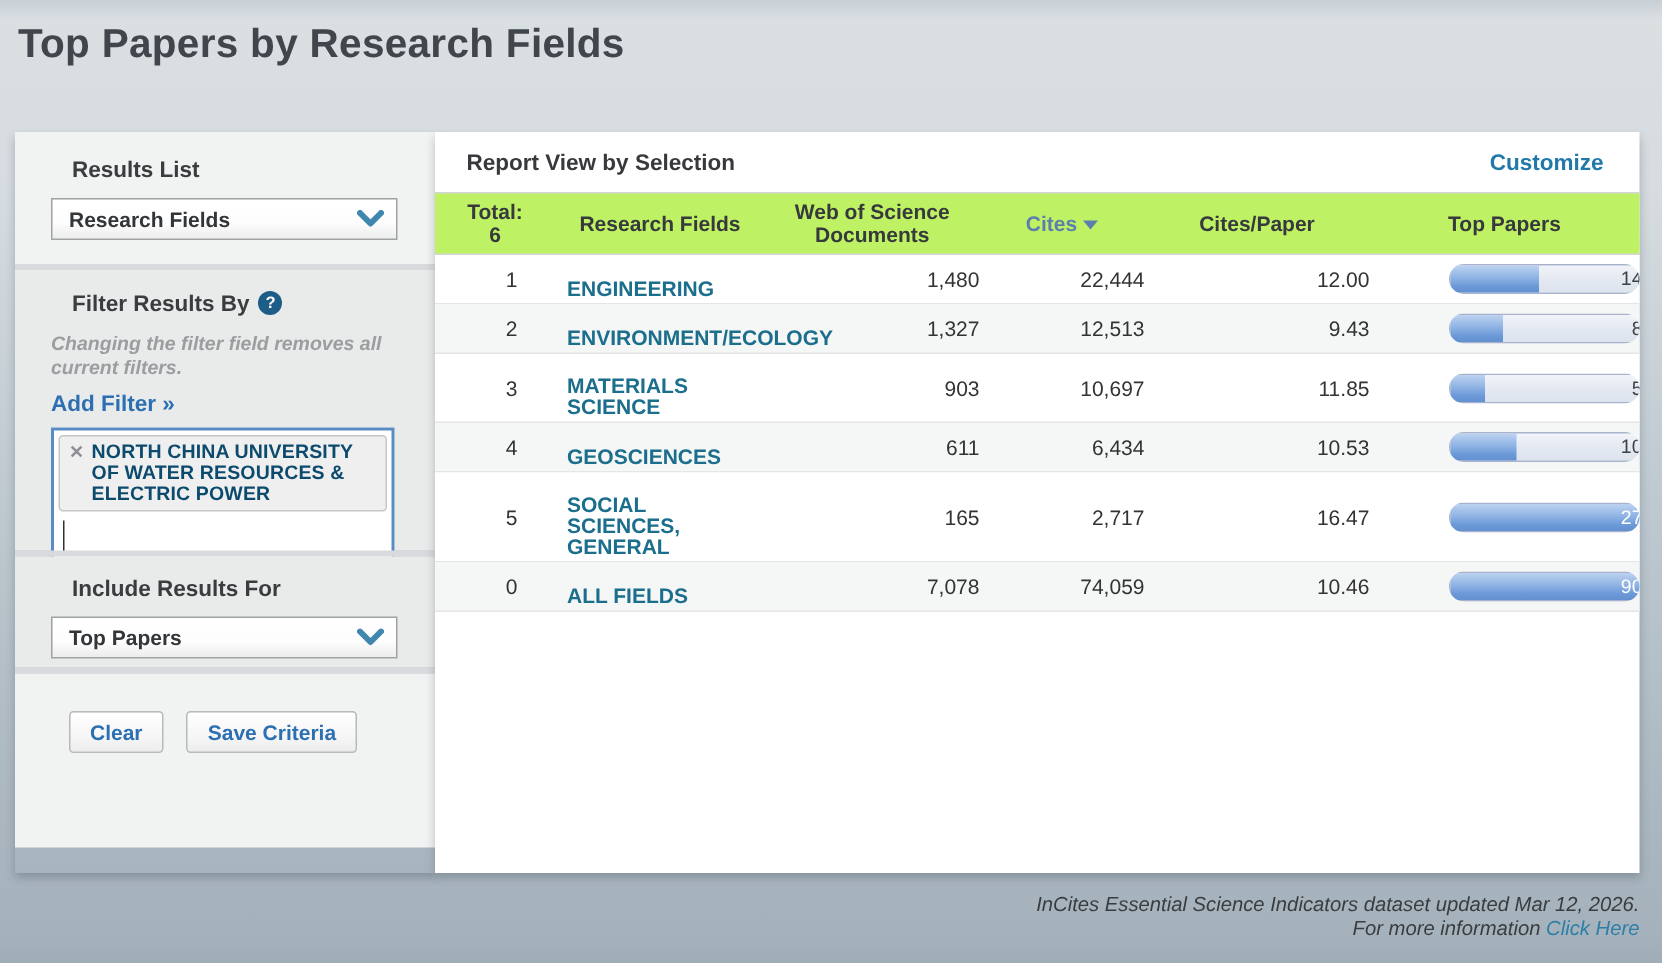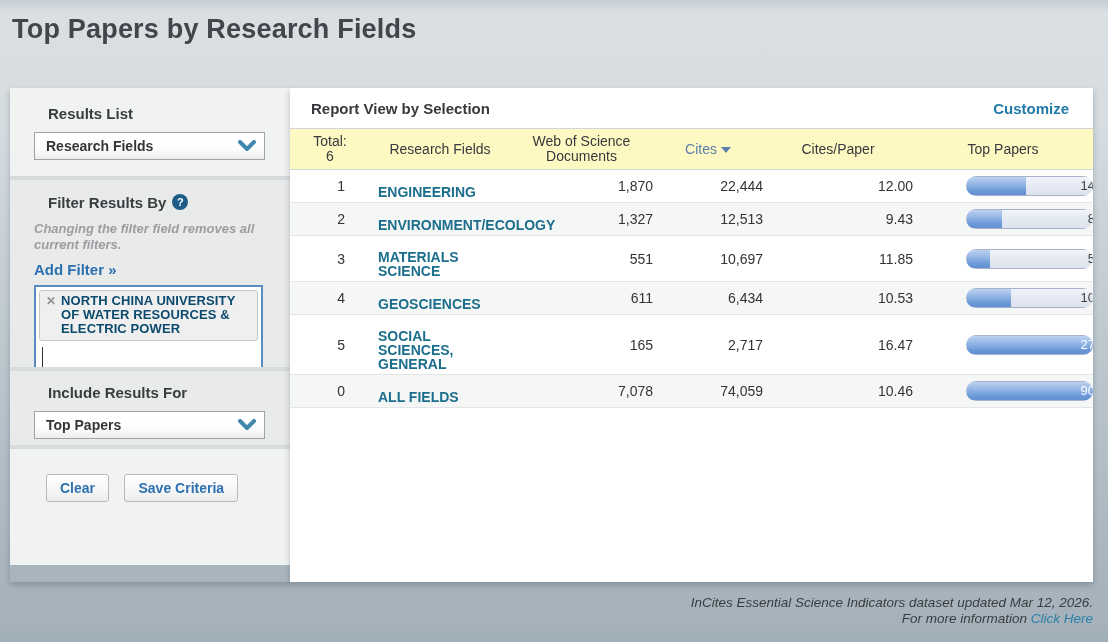--- a/index.html
+++ b/index.html
@@ -45,22 +45,22 @@
     border:1px solid #b7babc; border-radius:3px; color:#2c70b2; font-weight:bold; font-size:14px;
     padding:0 13px; line-height:26px; cursor:pointer; margin-right:11px; }
 
   
   .main-panel{ position:absolute; left:290px; top:88px; width:803px; height:494px; background:#ffffff;
     box-shadow:0 3px 6px rgba(40,55,70,.28); }
   .panel-header{ height:40px; display:flex; align-items:center; justify-content:space-between; padding:0 24px 0 21px;gap:44px; }
   .panel-title{ font-size:15px; font-weight:bold; color:#37393c; }
   .customize-link{ font-size:15px; font-weight:bold; color:#2079a8; text-decoration:none; }
 
-  .thead{ display:flex; align-items:center; background:#fef9c3; border-top:1px solid #d4d5d6; border-bottom:1px solid #d4d5d6;
-    height:42px; font-size:14px; font-weight:normal; color:#37393c; }
+  .thead{ display:flex; align-items:center; background:#bef264; border-top:1px solid #d4d5d6; border-bottom:1px solid #d4d5d6;
+    height:42px; font-size:14px; font-weight:bold; color:#37393c; }
   .hc{ text-align:center; line-height:15px; }
   .hc-rank{ width:80px; } .hc-field{ width:140px; } .hc-docs{ width:143px; } .hc-cites{ width:110px; }
   .hc-cpp{ width:150px; } .hc-top{ width:180px; }
   .hc-cites{ color:#5d7fae; }
   .sort-tri{ display:inline-block; width:0; height:0; border-left:5px solid transparent; border-right:5px solid transparent;
     border-top:6px solid #5d7fae; margin-left:4px; vertical-align:1px; }
 
   .trow{ display:flex; align-items:center; border-bottom:1px solid #e4e5e5; background:#fff; }
   .trow:nth-child(even){ background:#f5f6f6; }
   .cell{ font-size:14px; color:#333; }
@@ -162,21 +162,21 @@
     <div class="hc hc-cpp">Cites/Paper</div>
     <div class="hc hc-top">Top Papers</div>
   </div>
 
   <div id="tbody">
     <div class="trow">
       <div class="cell c-rank">1</div>
       <div class="cell c-field">
         <a class="field-link" href="#">ENGINEERING</a>
       </div>
-      <div class="cell c-docs">1,870</div>
+      <div class="cell c-docs">1,480</div>
       <div class="cell c-cites">22,444</div>
       <div class="cell c-cpp">12.00</div>
       <div class="cell c-top">
         <div class="barwrap">
           <div class="bartrack">
             <div class="barfill" style="width: 59px;"></div>
           </div>
           <span class="barlabel">14</span>
         </div>
       </div>
@@ -198,21 +198,21 @@
           <span class="barlabel">8</span>
         </div>
       </div>
     </div>
 
     <div class="trow">
       <div class="cell c-rank">3</div>
       <div class="cell c-field">
         <a class="field-link" href="#">MATERIALS SCIENCE</a>
       </div>
-      <div class="cell c-docs">551</div>
+      <div class="cell c-docs">903</div>
       <div class="cell c-cites">10,697</div>
       <div class="cell c-cpp">11.85</div>
       <div class="cell c-top">
         <div class="barwrap">
           <div class="bartrack">
             <div class="barfill" style="width: 23px;"></div>
           </div>
           <span class="barlabel">5</span>
         </div>
       </div>

